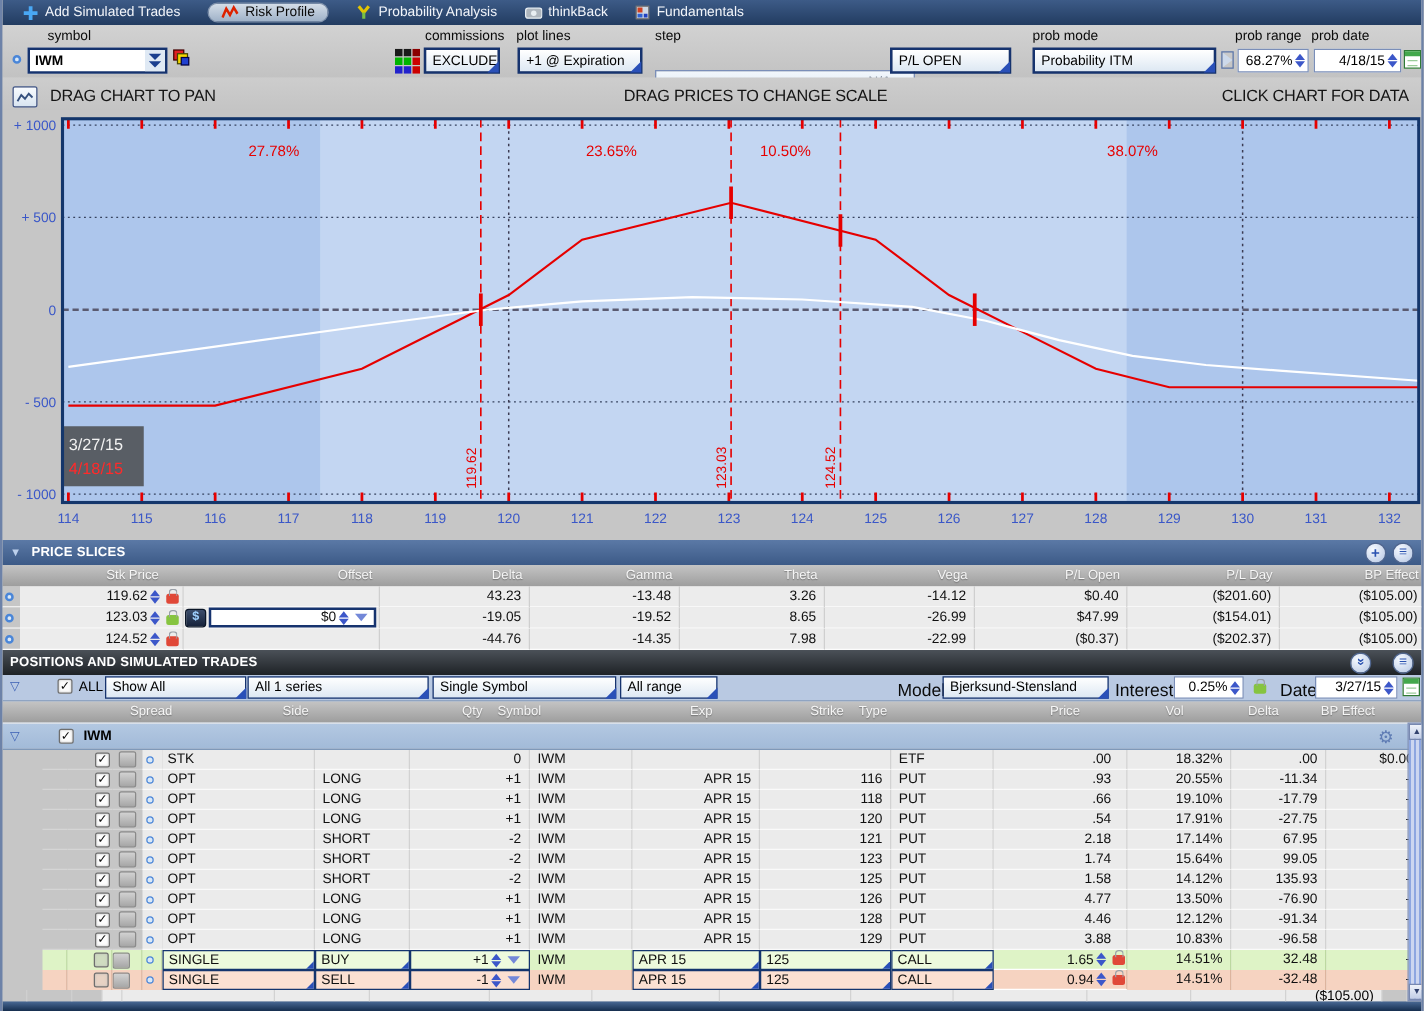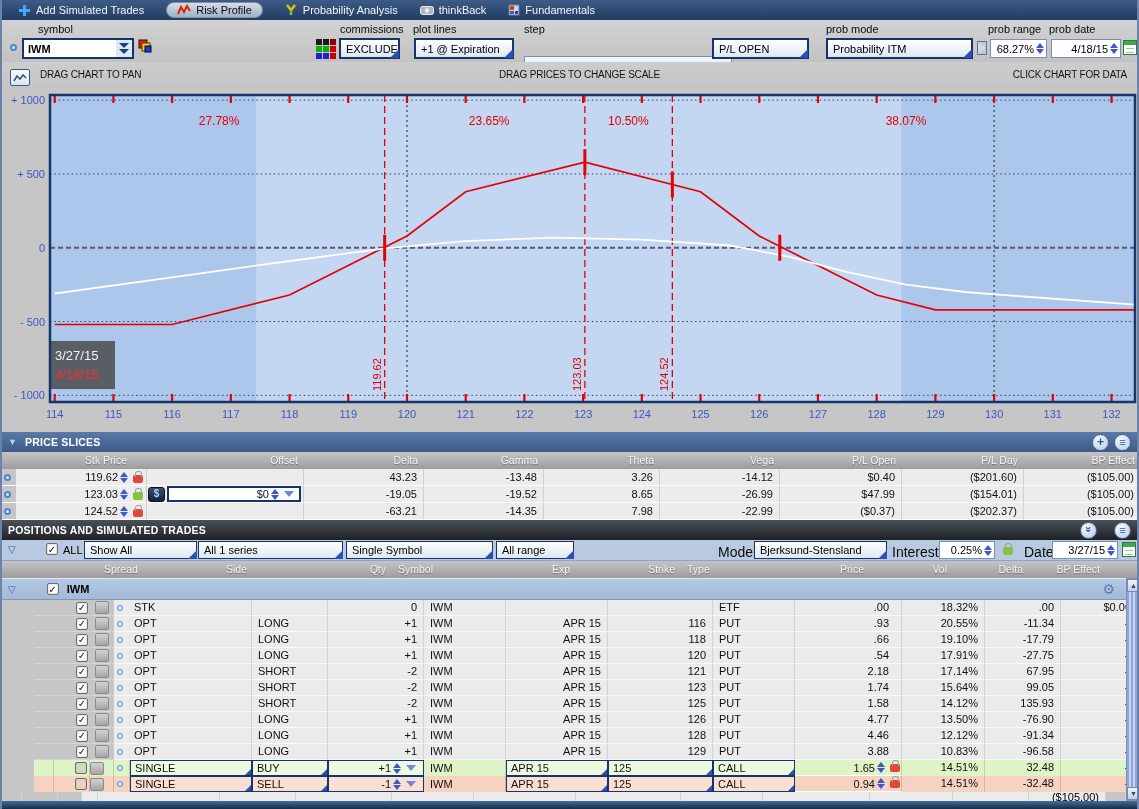--- a/index.html
+++ b/index.html
@@ -28,21 +28,21 @@
   .odrop{width:0;height:0;border-left:5px solid transparent;border-right:5px solid transparent;border-top:6px solid #7388d8;margin:0 3px;}
   .bdot{width:7px;height:7px;border-radius:50%;border:2px solid #4a86d8;background:#d9e8f8;display:inline-block;}
   .lock{width:10px;height:8px;border-radius:2px;position:relative;margin:4px 1px 0 3px;display:inline-block;}
   .lock::before{content:"";position:absolute;left:1.5px;top:-4px;width:5px;height:5px;border:1.5px solid #9aa0a8;border-bottom:none;border-radius:3px 3px 0 0;}
   .lock.red{background:#e04838;}
   .lock.green{background:#86c440;}
   .cal{width:14px;height:15px;background:#fff;border:1px solid #2f7a35;position:relative;display:inline-block;}
   .cal::before{content:"";position:absolute;top:0;left:0;right:0;height:4px;background:#43a84c;}
   .cal::after{content:"";position:absolute;left:2px;right:2px;top:7px;border-top:1px solid #9c9;border-bottom:1px solid #9c9;height:3px;}
   
-  .hintrow{height:26px;position:relative;background:linear-gradient(#cdcdcd,#c4c4c4);font-size:10px;color:#141414;}
+  .hintrow{height:26px;position:relative;background:linear-gradient(#cdcdcd,#c4c4c4);font-size:13px;color:#141414;}
   .hintrow span{position:absolute;top:7px;letter-spacing:-0.2px;}
   .chart-btn{position:absolute;left:8px;top:4px;width:20px;height:17px;background:linear-gradient(#f8fbff,#d8e4f0);border:1px solid #44598a;border-radius:2px;display:flex;align-items:center;justify-content:center;}
   
   .chartwrap{height:342px;position:relative;background:#c6c6c6;}
   .chartwrap svg{position:absolute;left:0;top:0;}
   
   .sechead{height:20px;display:flex;align-items:center;color:#fff;font-size:10.5px;font-weight:bold;padding:0 6px;letter-spacing:0.2px;}
   .sechead.slate{background:linear-gradient(#5b79a6,#3c5a87);}
   .sechead.dark{background:linear-gradient(#4b5158,#1c2averse126);background:linear-gradient(#4b5158,#1e2226);gap:12px;}
   .sechead .tri{color:#bcd0ec;font-size:9px;margin-right:8px;font-weight:normal;}
@@ -412,21 +412,21 @@
       </div>
     <div class="price-cell">
         <span>124.52</span>
         <span class="spin">
           <i class="u"></i>
           <i class="d"></i>
         </span>
         <span class="lock red"></span>
       </div>
     <div></div>
-    <div class="R">-63.21</div>
+    <div class="R">-44.76</div>
     <div class="R">-14.35</div>
     <div class="R">7.98</div>
     <div class="R">-22.99</div>
     <div class="R">($0.37)</div>
     <div class="R">($202.37)</div>
     <div class="R">($105.00)</div>
   </div>
 
   <div class="sechead dark">
     <span>POSITIONS AND SIMULATED TRADES</span>

